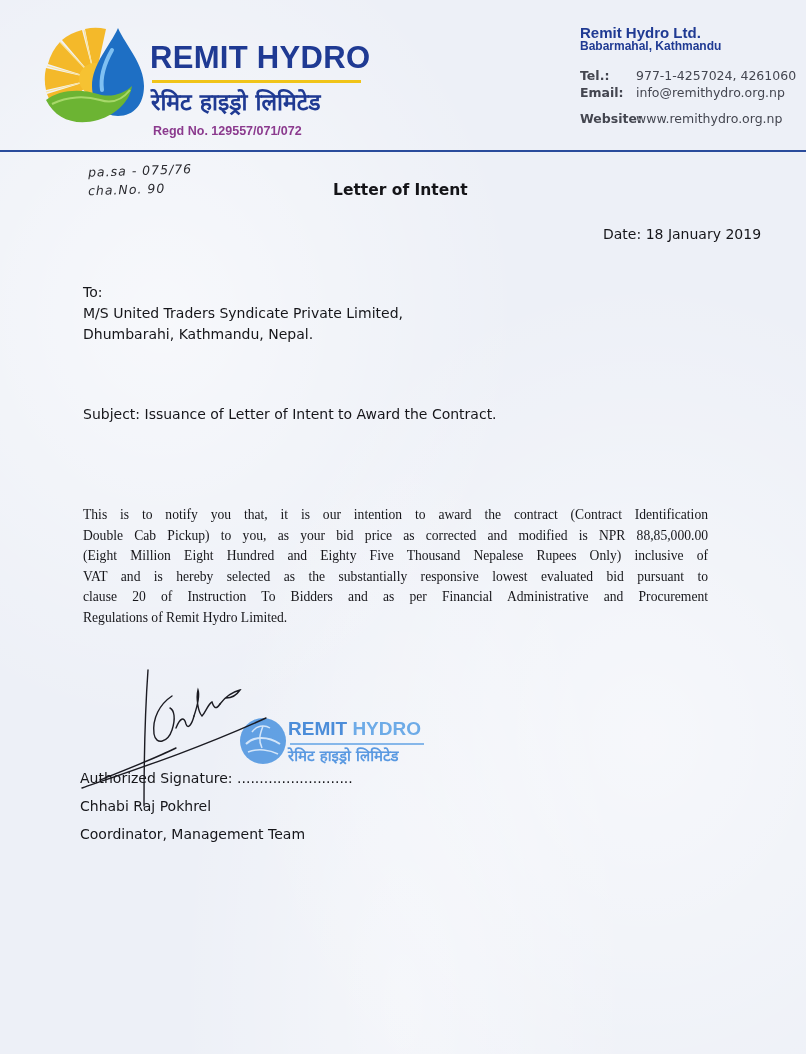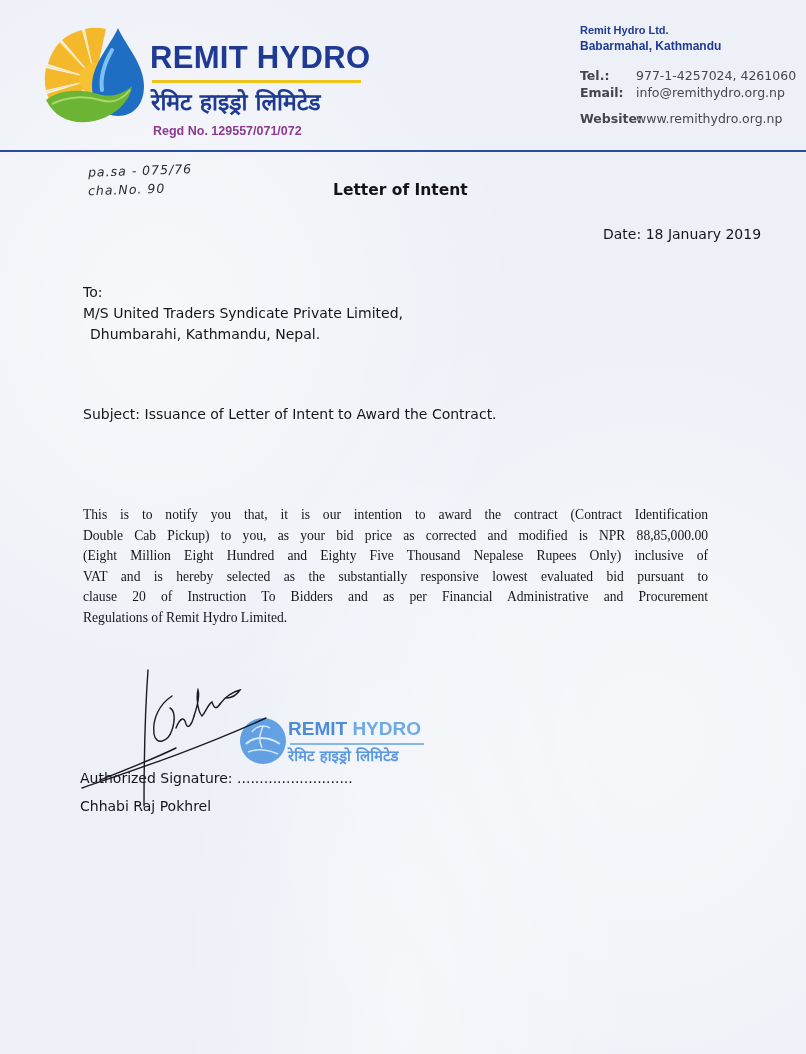--- a/index.html
+++ b/index.html
@@ -35,21 +35,21 @@
   }
   .regd {
     left: 153px; top: 124px;
     font-family: "Liberation Sans", sans-serif; font-weight: bold;
     font-size: 12.5px; color: #8b3a8e; white-space: nowrap;
   }
 
   .co-name {
     left: 580px; top: 24px;
     font-family: "Liberation Sans", sans-serif; font-weight: bold;
-    font-size: 11px; color: #1f3a93; white-space: nowrap;
+    font-size: 15px; color: #1f3a93; white-space: nowrap;
   }
   .co-addr {
     left: 580px; top: 39px;
     font-family: "Liberation Sans", sans-serif; font-weight: bold;
     font-size: 12px; color: #1f3a93; white-space: nowrap;
   }
   .contact {
     left: 580px; font-size: 12.5px; color: #444650; white-space: nowrap;
     font-family: "DejaVu Sans", sans-serif;
   }
@@ -73,21 +73,21 @@
 
   .title {
     left: 333px; top: 181px; font-weight: bold; font-size: 15.5px; color: #141418;
     font-family: "DejaVu Sans", sans-serif; white-space: nowrap;
   }
   .date { left: 559px; top: 226px; font-size: 14px; white-space: nowrap; margin-left: 44px; }
 
   .text { font-size: 14px; color: #16161a; white-space: nowrap; font-family: "DejaVu Sans", sans-serif; }
   .to-label { left: 83px; top: 284px; }
   .to-line1 { left: 83px; top: 305px; }
-  .to-line2 { left: 90px; top: 326px; text-align: center; }
+  .to-line2 { left: 83px; top: 326px; text-align: center; }
   .subject { left: 83px; top: 406px; }
 
   .body-para {
     left: 83px; top: 505px; width: 625px;
     font-size: 13.6px; line-height: 20.5px; color: #16161a;
     text-align: justify; text-align-last: left;
     font-family: Liberation Serif, serif;
   }
   .body-para span.line { display: block; text-align: justify; text-align-last: justify; white-space: nowrap; }
   .body-para span.line.last { text-align-last: left; }
@@ -196,13 +196,14 @@
       <path d="M20 112 C50 100 76 90 96 80"></path>
       <path d="M92 28 C80 36 72 50 74 66 C76 78 88 74 92 62 C96 50 94 42 90 40"></path>
       <path d="M96 60 C100 50 104 48 106 56 C108 62 112 56 114 48"></path>
       <path d="M114 48 C118 36 120 28 118 22 C116 30 118 44 122 48 C126 44 128 36 132 34 C134 40 136 42 140 36"></path>
       <path d="M140 36 C146 28 152 24 160 22 C156 28 150 30 146 30"></path>
     </g>
   </svg>
 
   <div class="abs text auth">Authorized Signature: ..........................</div>
   <div class="abs text signer">Chhabi Raj Pokhrel</div>
+  <div class="abs text designation">Coordinator, Management Team</div>
 </div>
 
 </body></html>

